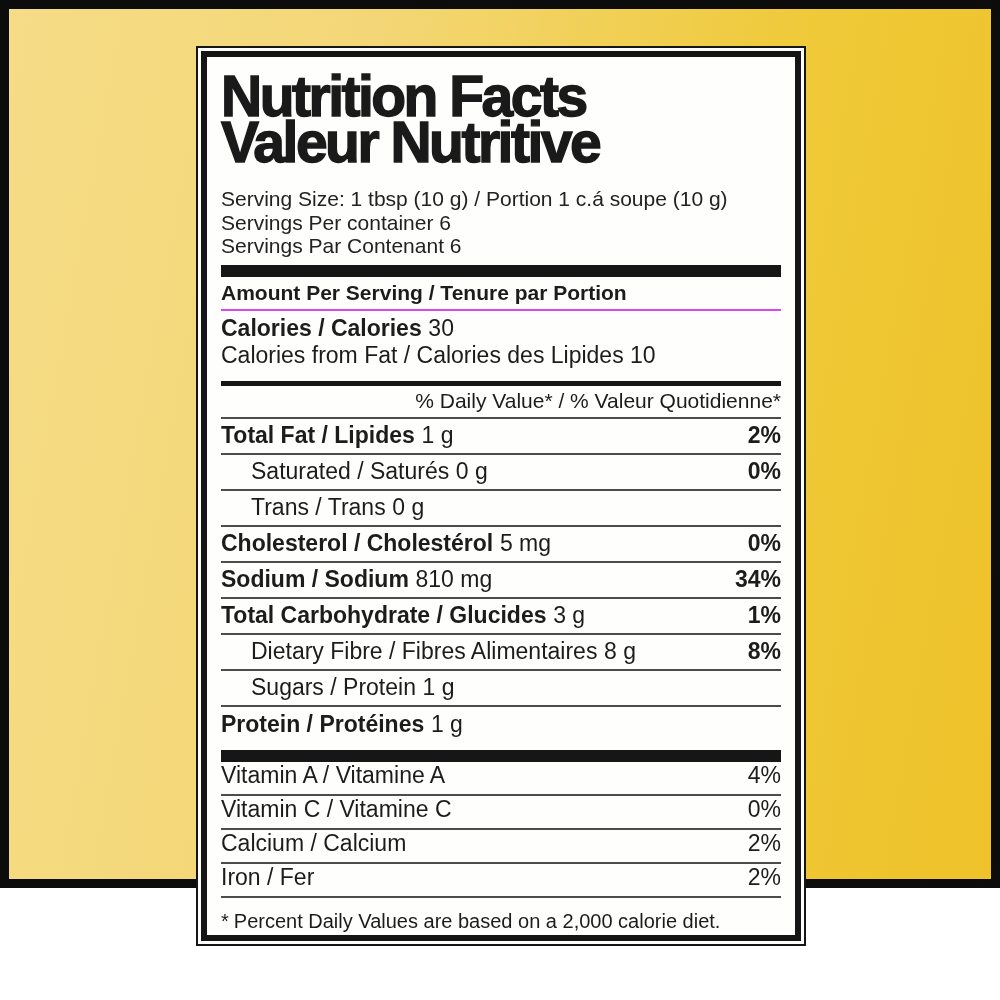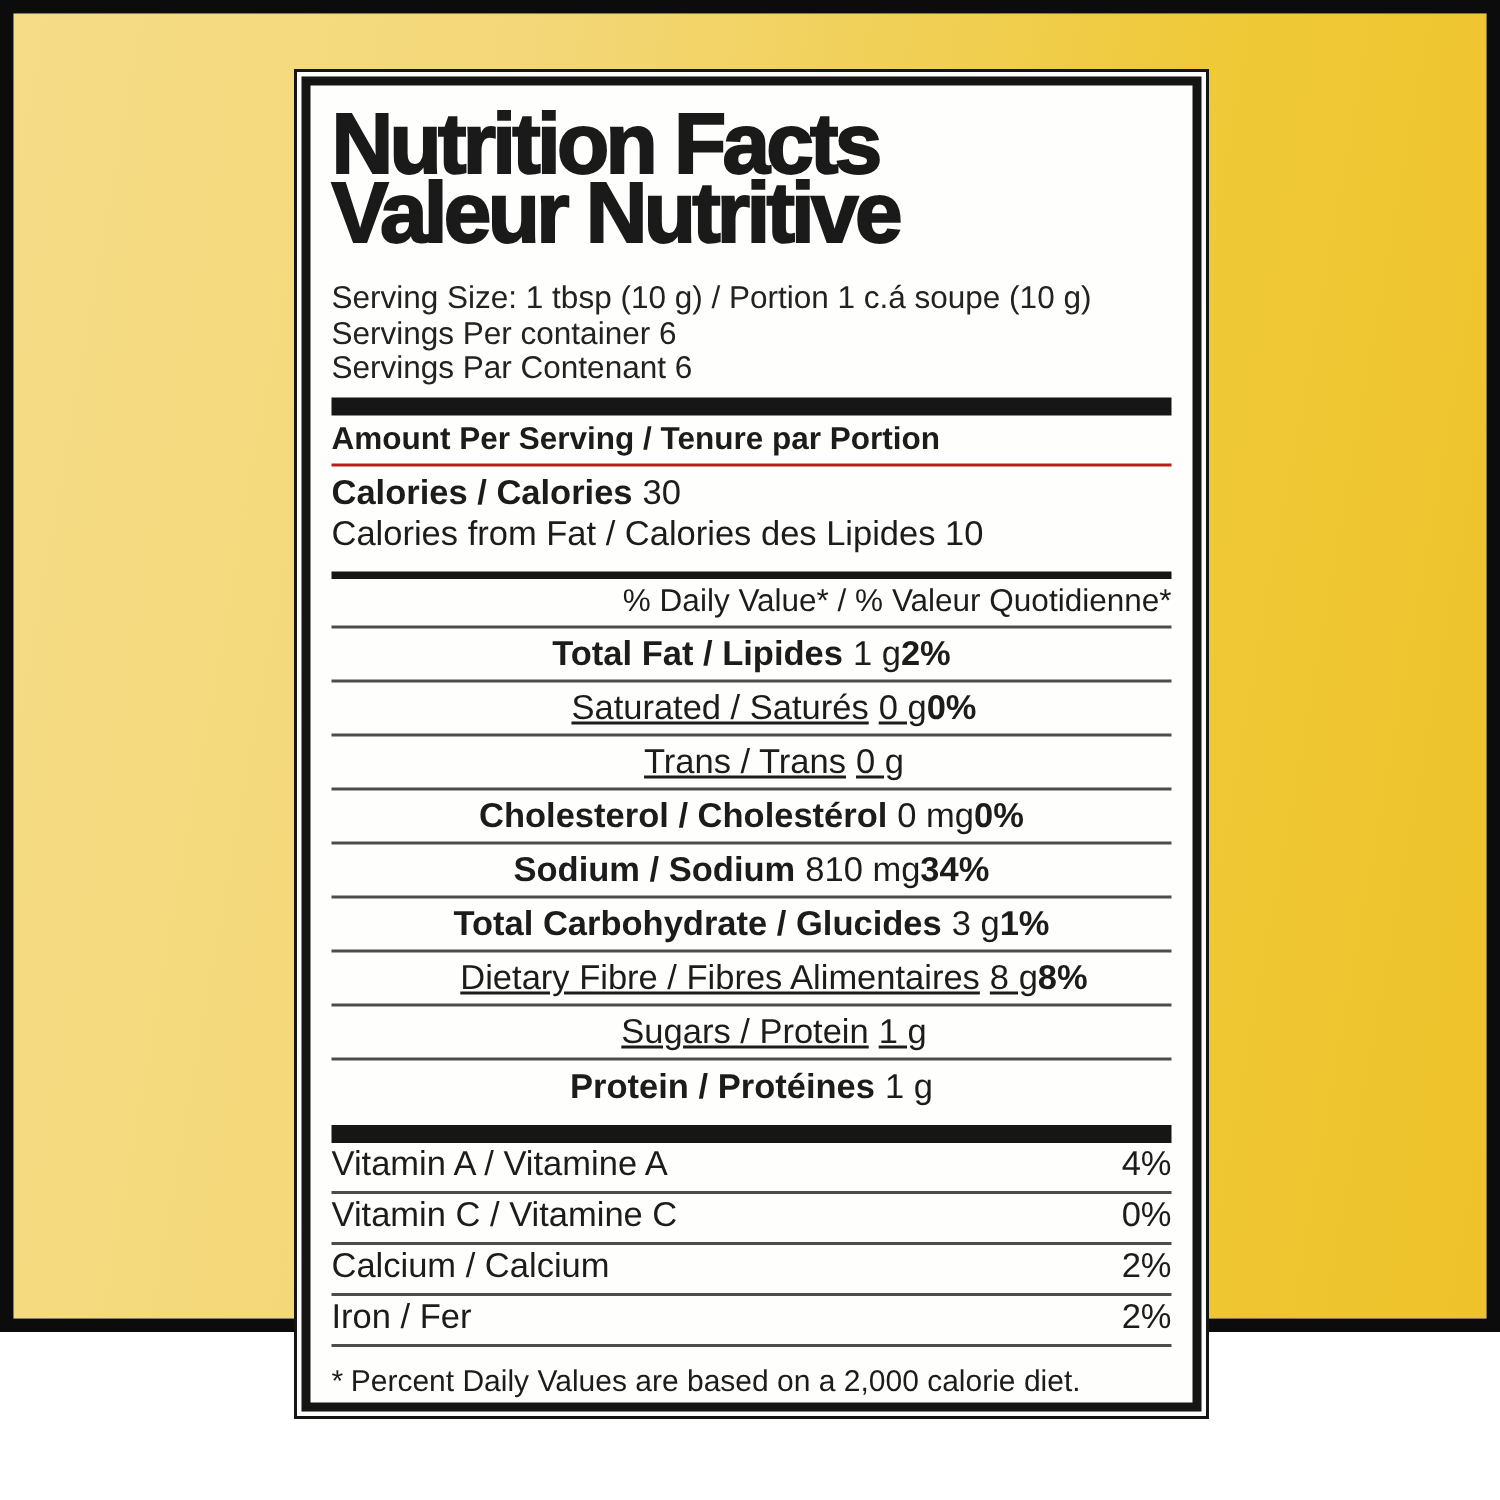--- a/index.html
+++ b/index.html
@@ -53,53 +53,53 @@
     background: #161616;
     margin-top: 7px;
   }
   .bar-med {
     height: 5px;
     background: #161616;
     margin-top: 6px;
   }
   .row {
     display: flex;
-    justify-content: center;
+    justify-content: space-between;
     align-items: center;
     min-height: 36px;
     font-size: 23px;
   }
   .row.hairline { border-bottom: 2px solid #4c4c4c; }
   .amount-row {
     min-height: 34px;
     font-size: 21px;
     font-weight: bold;
     display: flex;
     align-items: center;
-    border-bottom: 2px solid #b91c1c;
+    border-bottom: 2px solid #d946ef;
   }
   .calories-block {
     padding: 4px 0 6px 0;
     font-size: 23px;
     line-height: 27px;
   }
   .calories-label { font-weight: bold; }
   .dv-header {
     min-height: 33px;
     display: flex;
     align-items: center;
     justify-content: flex-end;
     font-size: 21px;
     font-weight: normal;
     border-bottom: 2px solid #4c4c4c;
   }
   .nm-bold { font-weight: bold; }
   .amt { margin-left: 0.29em; }
   .dv { font-weight: bold; }
-  .indent { padding-left: 30px; text-decoration: underline; }
+  .indent { padding-left: 30px; }
   .vit-row {
     display: flex;
     justify-content: space-between;
     align-items: flex-start;
     min-height: 34px;
     font-size: 23px;
     border-bottom: 2px solid #4c4c4c;
   }
   .vit-row .dv { font-weight: normal; }
   .footnotes { padding-top: 6px; }
@@ -150,21 +150,21 @@
       </div>
       <div class="row hairline">
         <span class="indent"><span>Saturated / Saturés</span><span class="amt">0 g</span></span>
         <span class="dv">0%</span>
       </div>
       <div class="row hairline">
         <span class="indent"><span>Trans / Trans</span><span class="amt">0 g</span></span>
         <span class="dv"></span>
       </div>
       <div class="row hairline">
-        <span><span class="nm-bold">Cholesterol / Cholestérol</span><span class="amt">0 mg</span></span>
+        <span><span class="nm-bold">Cholesterol / Cholestérol</span><span class="amt">5 mg</span></span>
         <span class="dv">0%</span>
       </div>
       <div class="row hairline">
         <span><span class="nm-bold">Sodium / Sodium</span><span class="amt">810 mg</span></span>
         <span class="dv">34%</span>
       </div>
       <div class="row hairline">
         <span><span class="nm-bold">Total Carbohydrate / Glucides</span><span class="amt">3 g</span></span>
         <span class="dv">1%</span>
       </div>

